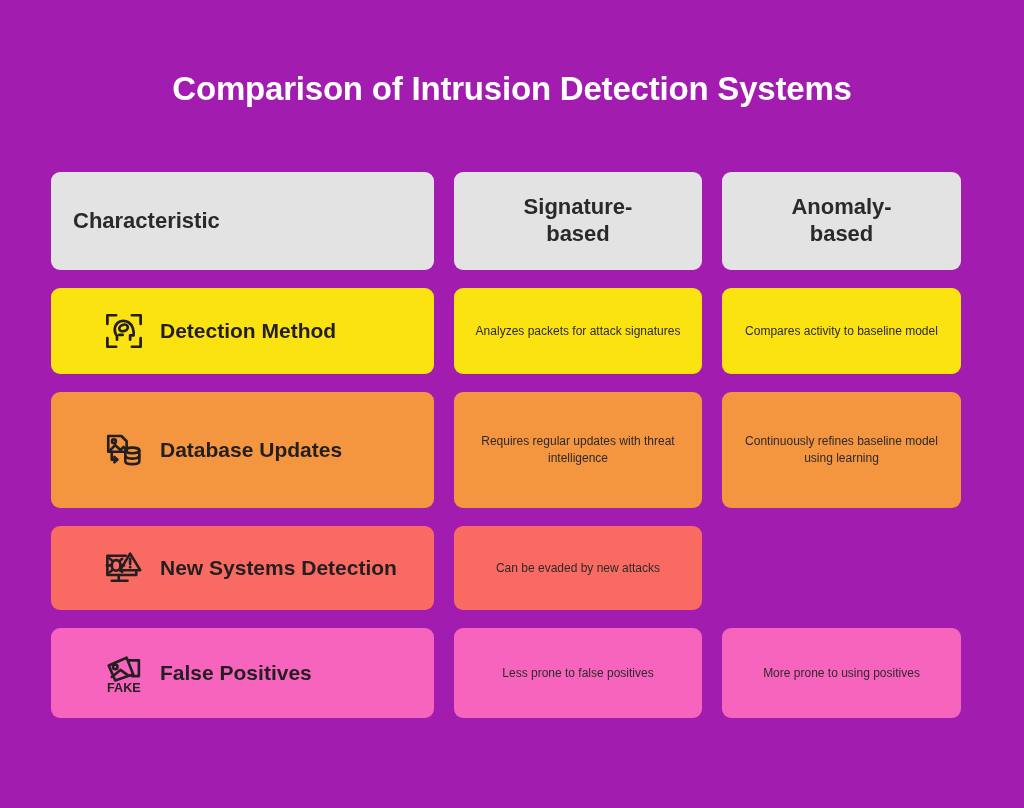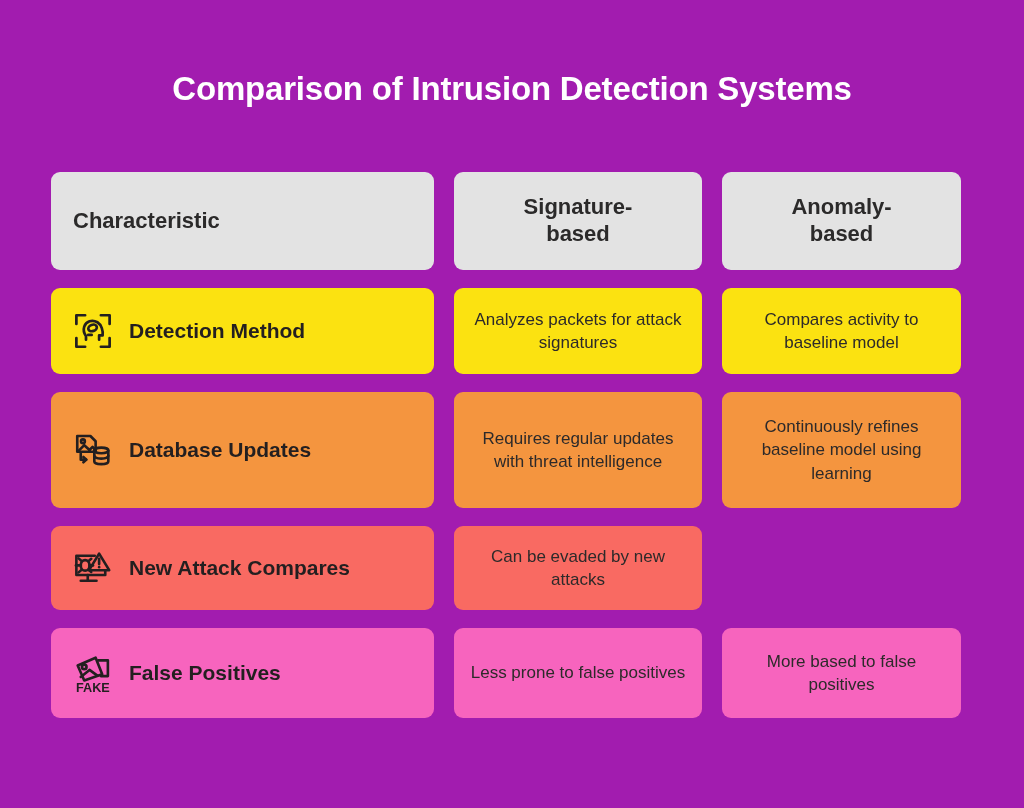--- a/index.html
+++ b/index.html
@@ -91,33 +91,34 @@
   .label-cell .label-text {
     line-height: 1.15;
   }
   .icon-box {
     flex: 0 0 auto;
     width: 44px;
     height: 44px;
     display: flex;
     align-items: center;
     justify-content: center;
+    margin-left: 31px;
   }
   .icon-box svg {
     display: block;
     width: 42px;
     height: 42px;
   }
 
   
   .value-cell {
     justify-content: center;
     text-align: center;
     color: #2d2a2a;
-    font-size: 17px;
+    font-size: 12px;
     font-weight: normal;
     line-height: 1.38;
   }
 
   
   .row-1 .cell { background: #fbe211; height: 86px; }
   .row-2 .cell { background: #f4953f; height: 116px; }
   .row-3 .cell { background: #f96a62; height: 84px; }
   .row-4 .cell { background: #f764be; height: 90px; }
 </style>
@@ -200,36 +201,36 @@
             <path d="M31,22.8 L31,23.1"></path>
             <ellipse cx="15" cy="21" rx="5" ry="6"></ellipse>
             <path d="M10,21 L4.5,21"></path>
             <path d="M20,21 L24,21"></path>
             <path d="M11,16 L7.5,13"></path>
             <path d="M19,16 L22,13.5"></path>
             <path d="M11,26 L7.5,29"></path>
             <path d="M19,26 L22,28.5"></path>
           </svg>
         </span>
-        <span class="label-text">New Attack Compares</span>
+        <span class="label-text">New Systems Detection</span>
       </div>
       <div class="cell col-2 value-cell">Can be evaded by new attacks</div>
     </div>
 
     <div class="row row-4">
       <div class="cell col-1 label-cell">
         <span class="icon-box">
           <svg viewBox="0 0 48 48" fill="none" stroke="#231f20" stroke-width="3" stroke-linecap="round" stroke-linejoin="round">
             <path d="M30,9.5 L41,9.5 L41,27.5 L33,27.5"></path>
             <path d="M6.5,15.5 L27,6.5 L34.5,25.5 L14,32.5 Z"></path>
             <circle cx="14" cy="17" r="2.6"></circle>
             <polyline points="10,28.5 20,20.5 29,27"></polyline>
             <text x="4.5" y="45.5" font-family="Liberation Sans, sans-serif" font-size="14.5" font-weight="bold" fill="#231f20" stroke="none">FAKE</text>
           </svg>
         </span>
         <span class="label-text">False Positives</span>
       </div>
       <div class="cell col-2 value-cell">Less prone to false positives</div>
-      <div class="cell col-3 value-cell">More based to false positives</div>
+      <div class="cell col-3 value-cell">More prone to using positives</div>
     </div>
 
   </div>
 </div>
 
 </body></html>

